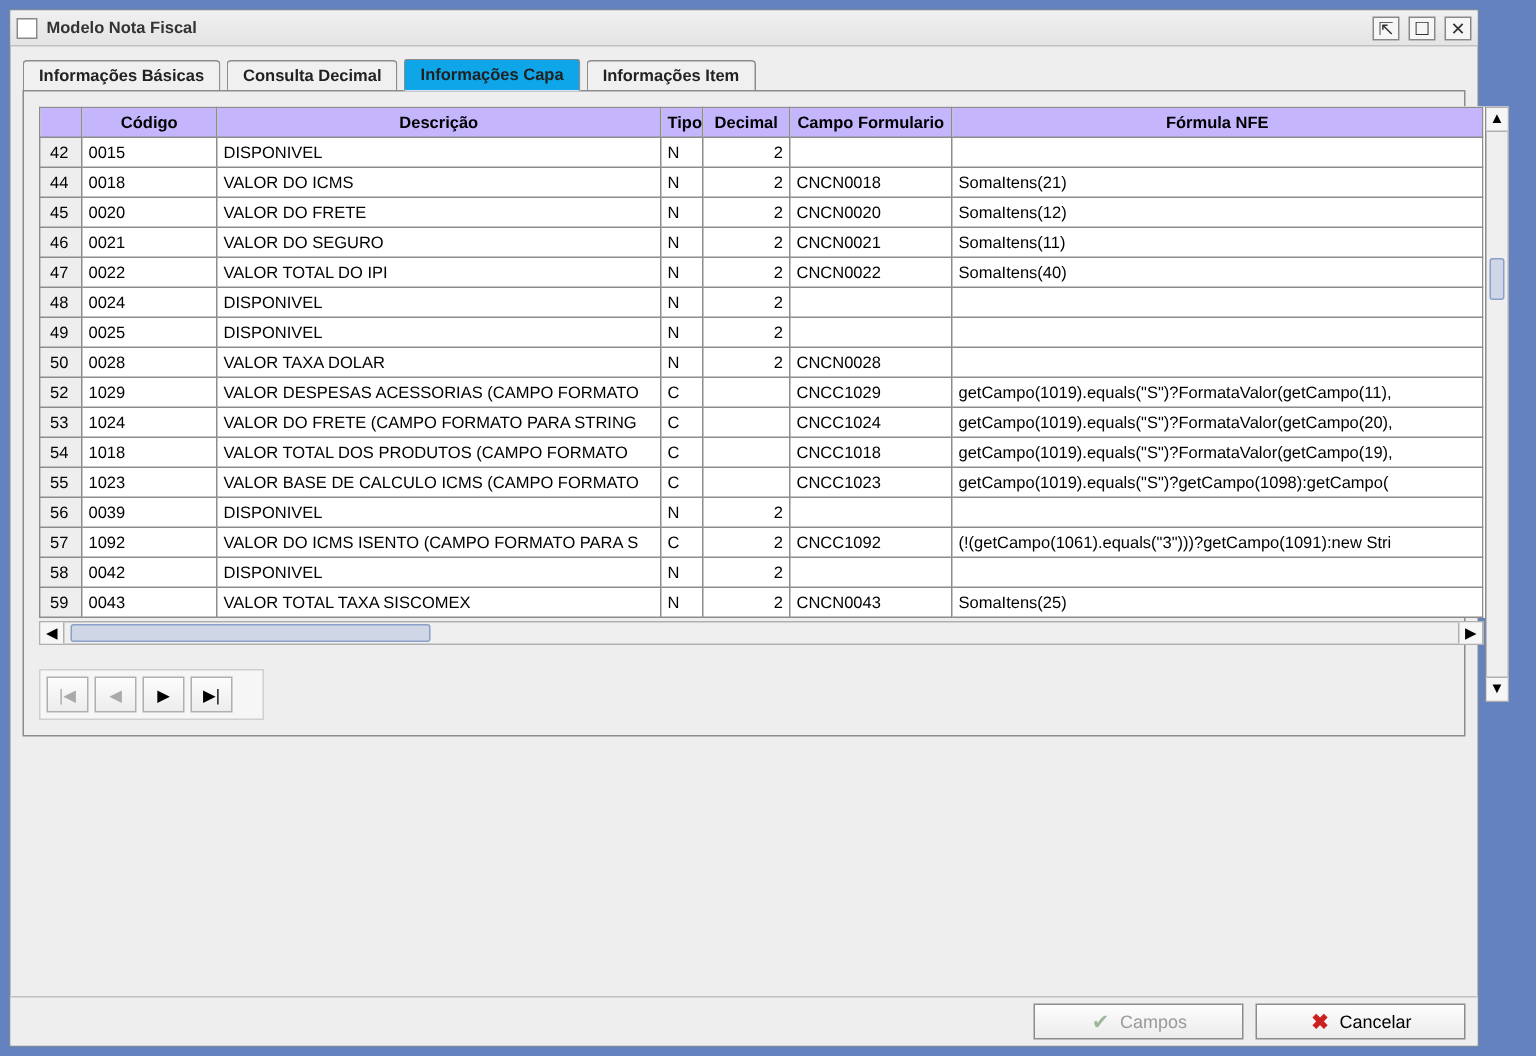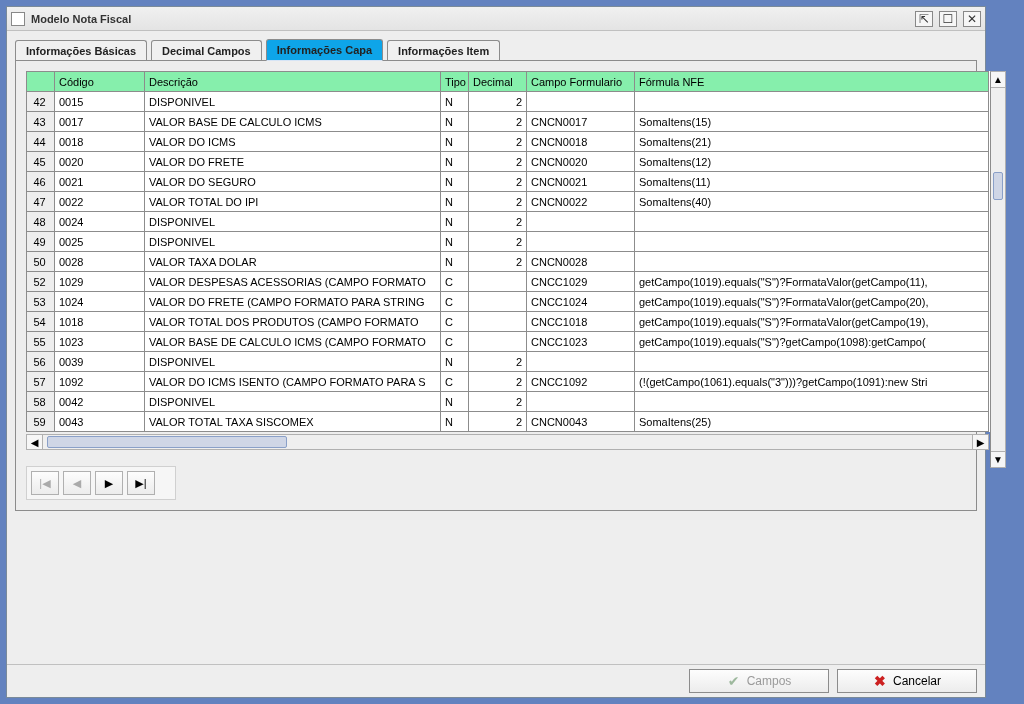--- a/index.html
+++ b/index.html
@@ -101,23 +101,23 @@
   }
   table.grid th, table.grid td {
     border: 1px solid #8c8c8c;
     padding: 3px 4px;
     height: 20px;
     text-align: left;
     white-space: nowrap;
     overflow: hidden;
   }
   table.grid th {
-    background: #86efac;
-    font-weight: normal;
-    text-align: left;
+    background: #c4b5fd;
+    font-weight: bold;
+    text-align: center;
   }
   table.grid td.rowhead {
     background: #eeeeee;
     text-align: center;
     padding-right: 6px;
   }
   table.grid td.num { text-align: right; padding-right: 4px; }
   .vscroll {
     position: absolute;
     right: 0; top: 0;
@@ -216,21 +216,21 @@
     <div class="win-btns">
       <div class="win-btn">⇱</div>
       <div class="win-btn">☐</div>
       <div class="win-btn">✕</div>
     </div>
   </div>
 
   <div class="client">
     <div class="tabs" id="tabs">
         <div class="tab">Informações Básicas</div>
-        <div class="tab">Decimal Campos</div>
+        <div class="tab">Consulta Decimal</div>
         <div class="tab active">Informações Capa</div>
         <div class="tab">Informações Item</div>
       </div>
 
     <div class="tabpanel">
       <div class="table-wrap" style="width:980px;">
         <div class="grid-viewport">
           <table class="grid" id="grid">
               <colgroup>
                 <col style="width: 28px;">
@@ -254,29 +254,20 @@
               </thead>
               <tbody>
                 <tr>
                   <td class="rowhead">42</td>
                   <td>0015</td>
                   <td>DISPONIVEL</td>
                   <td>N</td>
                   <td class="num">2</td>
                   <td></td>
                   <td></td>
-                </tr>
-                <tr>
-                  <td class="rowhead">43</td>
-                  <td>0017</td>
-                  <td>VALOR BASE DE CALCULO ICMS</td>
-                  <td>N</td>
-                  <td class="num">2</td>
-                  <td>CNCN0017</td>
-                  <td>SomaItens(15)</td>
                 </tr>
                 <tr>
                   <td class="rowhead">44</td>
                   <td>0018</td>
                   <td>VALOR DO ICMS</td>
                   <td>N</td>
                   <td class="num">2</td>
                   <td>CNCN0018</td>
                   <td>SomaItens(21)</td>
                 </tr>

